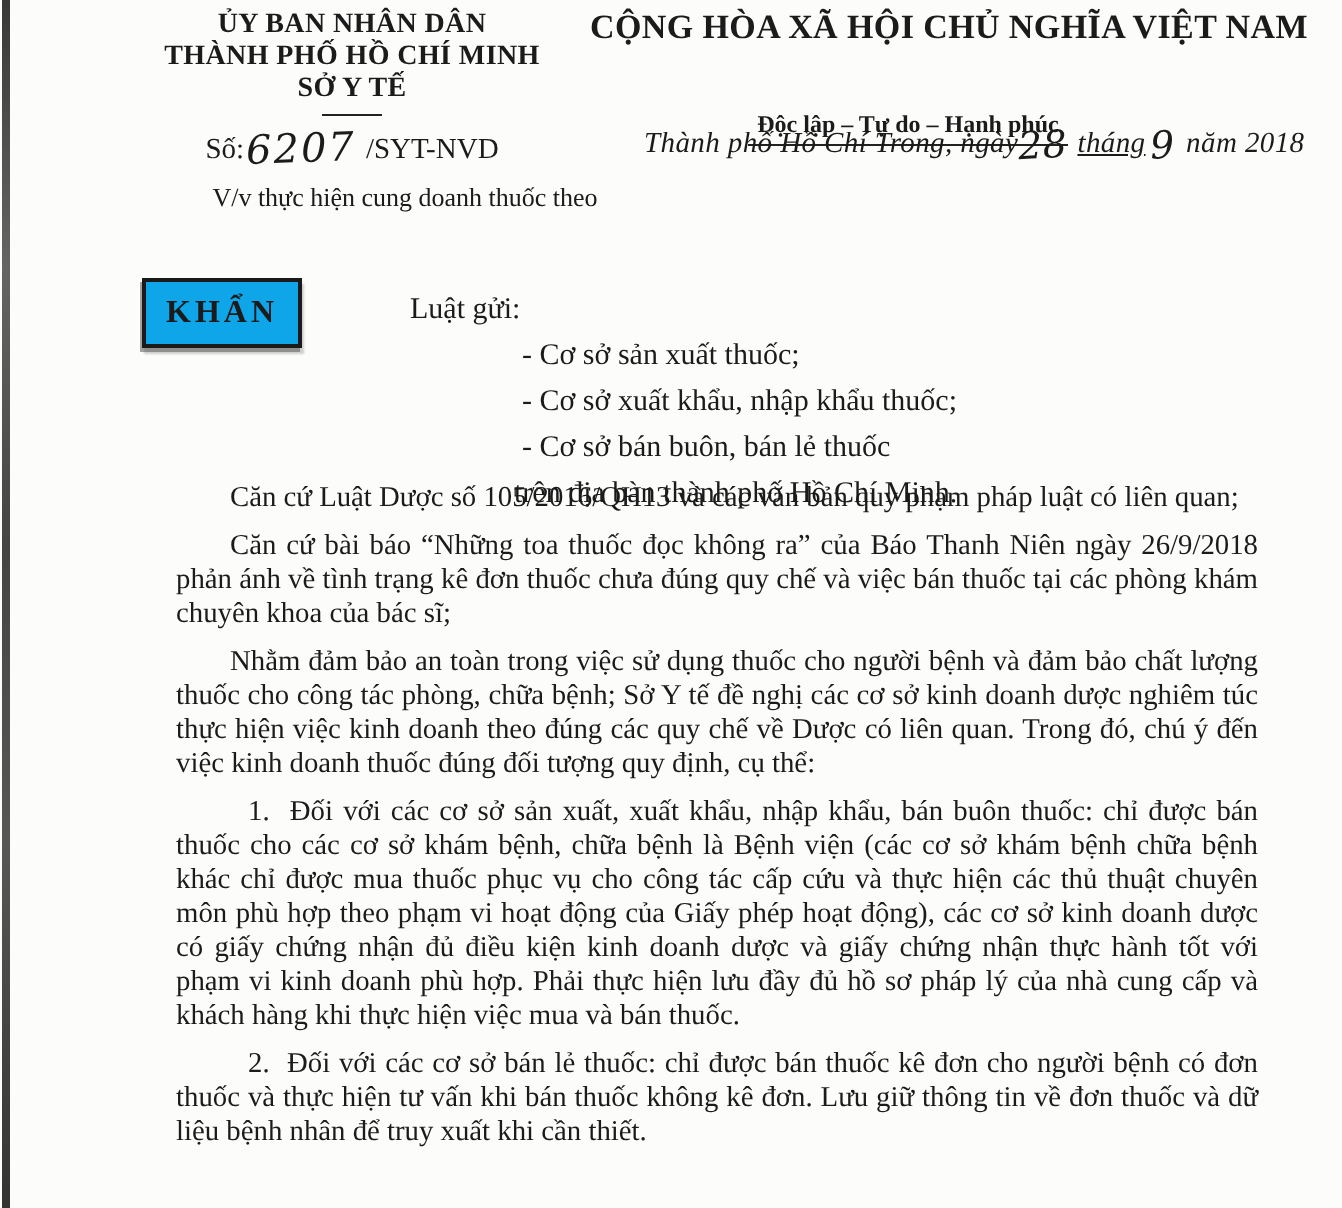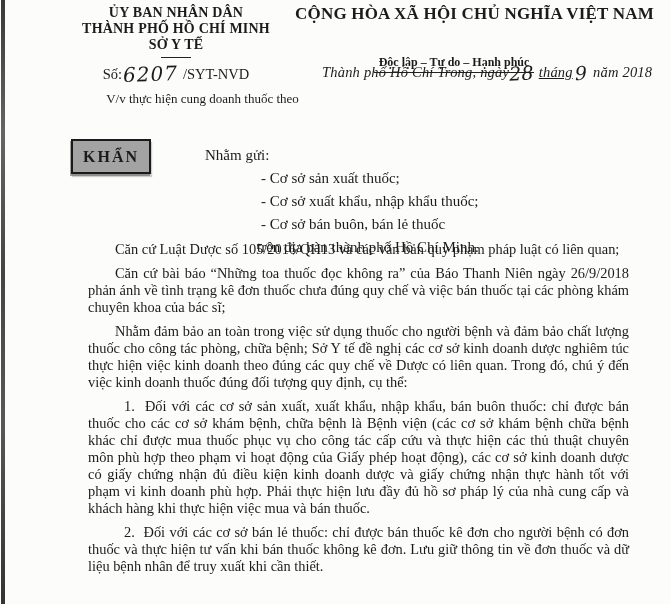--- a/index.html
+++ b/index.html
@@ -95,21 +95,21 @@
   }
   .dateline .d-day { margin: 0 3px 0 0; }
   .dateline .d-month { margin: 0 6px 0 2px; }
   .dateline .sep-mid { margin-left: 2px; text-decoration: underline; }
   
   .khan-box {
     position: absolute;
     left: 71px; top: 139px;
     width: 76px; height: 31px;
     border: 2px solid #1a1a1a;
-    background: #a3a3a3;
+    background: #0ea5e9;
     display: flex; align-items: center; justify-content: center;
     font-weight: 700; font-size: 16px; letter-spacing: 2px;
     box-shadow: -1px 2px 0 rgba(90,90,90,.55), 1px 3px 1px rgba(120,120,120,.35);
   }
   
   .salutation {
     position: absolute;
     left: 205px; top: 146px;
     font-size: 15px; line-height: 18px;
   }
@@ -149,21 +149,21 @@
 
   <div class="hdr-right">
     <div class="national-title">CỘNG HÒA XÃ HỘI CHỦ NGHĨA VIỆT NAM</div>
     <div><span class="motto">Độc lập – Tự do – Hạnh phúc</span></div>
   </div>
 
   <div class="dateline"><span>Thành phố Hồ Chí Trong, ngày</span><span class="hand d-day">28</span><span class="sep-mid">tháng</span><span class="hand d-month">9</span><span>năm 2018</span></div>
 
   <div class="khan-box">KHẨN</div>
 
-  <div class="salutation">Nhằm gửi:</div>
+  <div class="salutation">Luật gửi:</div>
   <div class="recipients">
     <div class="recipient-item">- Cơ sở sản xuất thuốc;</div>
     <div class="recipient-item">- Cơ sở xuất khẩu, nhập khẩu thuốc;</div>
     <div class="recipient-item">- Cơ sở bán buôn, bán lẻ thuốc</div>
     <div>trên địa bàn thành phố Hồ Chí Minh.</div>
   </div>
 
   <div class="body-text">
     <p>Căn cứ Luật Dược số 105/2016/QH13 và các văn bản quy phạm pháp luật có liên quan;</p>
     <p>Căn cứ bài báo “Những toa thuốc đọc không ra” của Báo Thanh Niên ngày 26/9/2018 phản ánh về tình trạng kê đơn thuốc chưa đúng quy chế và việc bán thuốc tại các phòng khám chuyên khoa của bác sĩ;</p>

